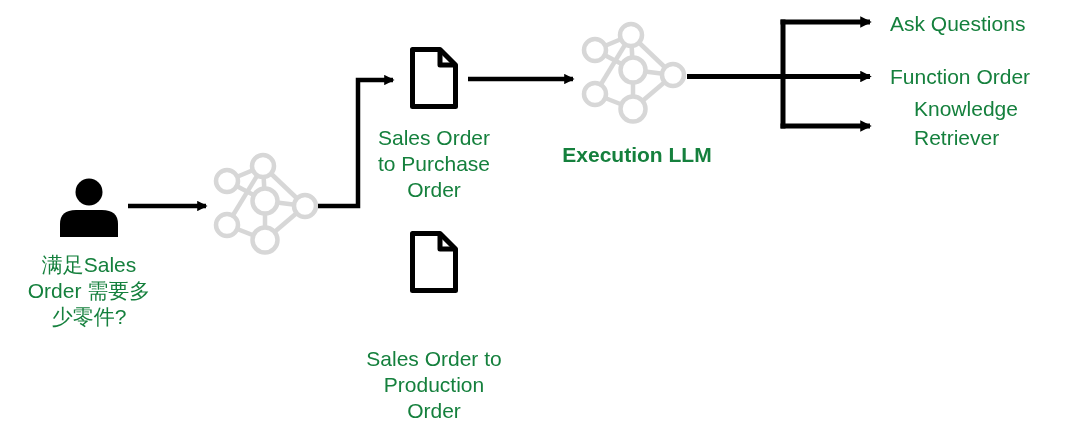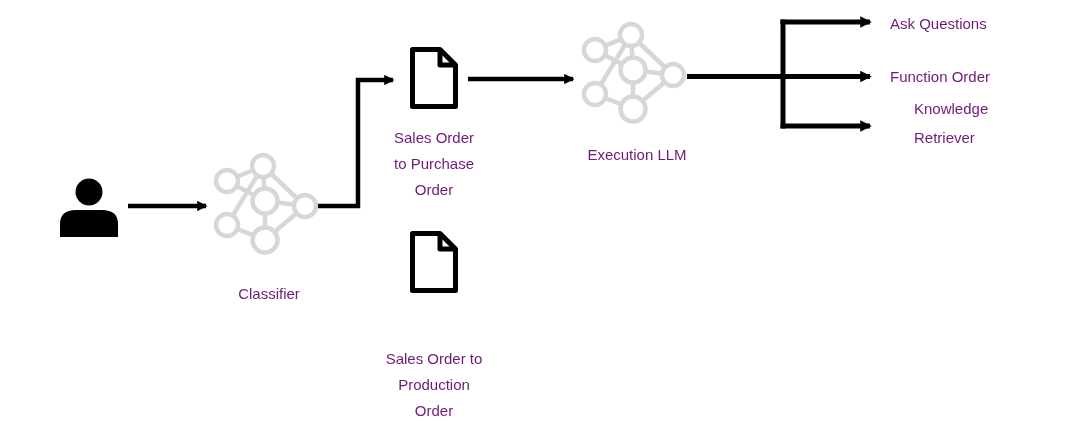--- a/index.html
+++ b/index.html
@@ -11,27 +11,27 @@
     background: #ffffff;
     overflow: hidden;
     font-family: "Liberation Sans", "DejaVu Sans", sans-serif;
   }
   .canvas svg.graphics {
     position: absolute;
     left: 0; top: 0;
   }
   .label {
     position: absolute;
-    color: #701a75;
-    font-size: 15px;
+    color: #15803d;
+    font-size: 21px;
     line-height: 26px;
     white-space: pre-line;
     text-align: center;
   }
-  .label.bold { font-weight: 400; }
+  .label.bold { font-weight: 700; }
   .label.left-align { text-align: left; }
   .user-query    { left: 0px;   top: 252px; width: 178px; }
   .classifier-lb { left: 192px; top: 281px; width: 154px; }
   .doc1-lb       { left: 357px; top: 125px; width: 154px; }
   .exec-lb       { left: 556px; top: 142px; width: 162px; }
   .doc2-lb       { left: 356px; top: 302px; width: 156px; margin-top: 44px; }
   .out-0         { left: 890px; top: 11px;  width: 180px; }
   .out-1         { left: 890px; top: 64px;  width: 180px; }
   .out-2         { left: 914px; top: 94px;  width: 160px; line-height: 29px; }
 </style>
@@ -90,22 +90,24 @@
     <use href="#nn" x="583" y="24" stroke="#d7d7d7"></use>
 
     <path d="M687 76.5 H785.5" stroke="#000000" stroke-width="5" fill="none"></path>
     <path d="M783 19.5 V128.5" stroke="#000000" stroke-width="5" fill="none"></path>
 
     <path d="M780.5 22 H870" stroke="#000000" stroke-width="5" fill="none" marker-end="url(#ah)"></path>
     <path d="M780.5 76.5 H870" stroke="#000000" stroke-width="5" fill="none" marker-end="url(#ah)"></path>
     <path d="M780.5 126 H870" stroke="#000000" stroke-width="5" fill="none" marker-end="url(#ah)"></path>
   </svg>
 
+  <div class="label user-query">满足Sales
+Order 需要多
+少零件?</div>
 
-  <div class="label bold classifier-lb">Classifier</div>
 
   <div class="label doc1-lb">Sales Order
 to Purchase
 Order</div>
 
   <div class="label bold exec-lb">Execution LLM</div>
 
   <div class="label doc2-lb">Sales Order to
 Production
 Order</div>

